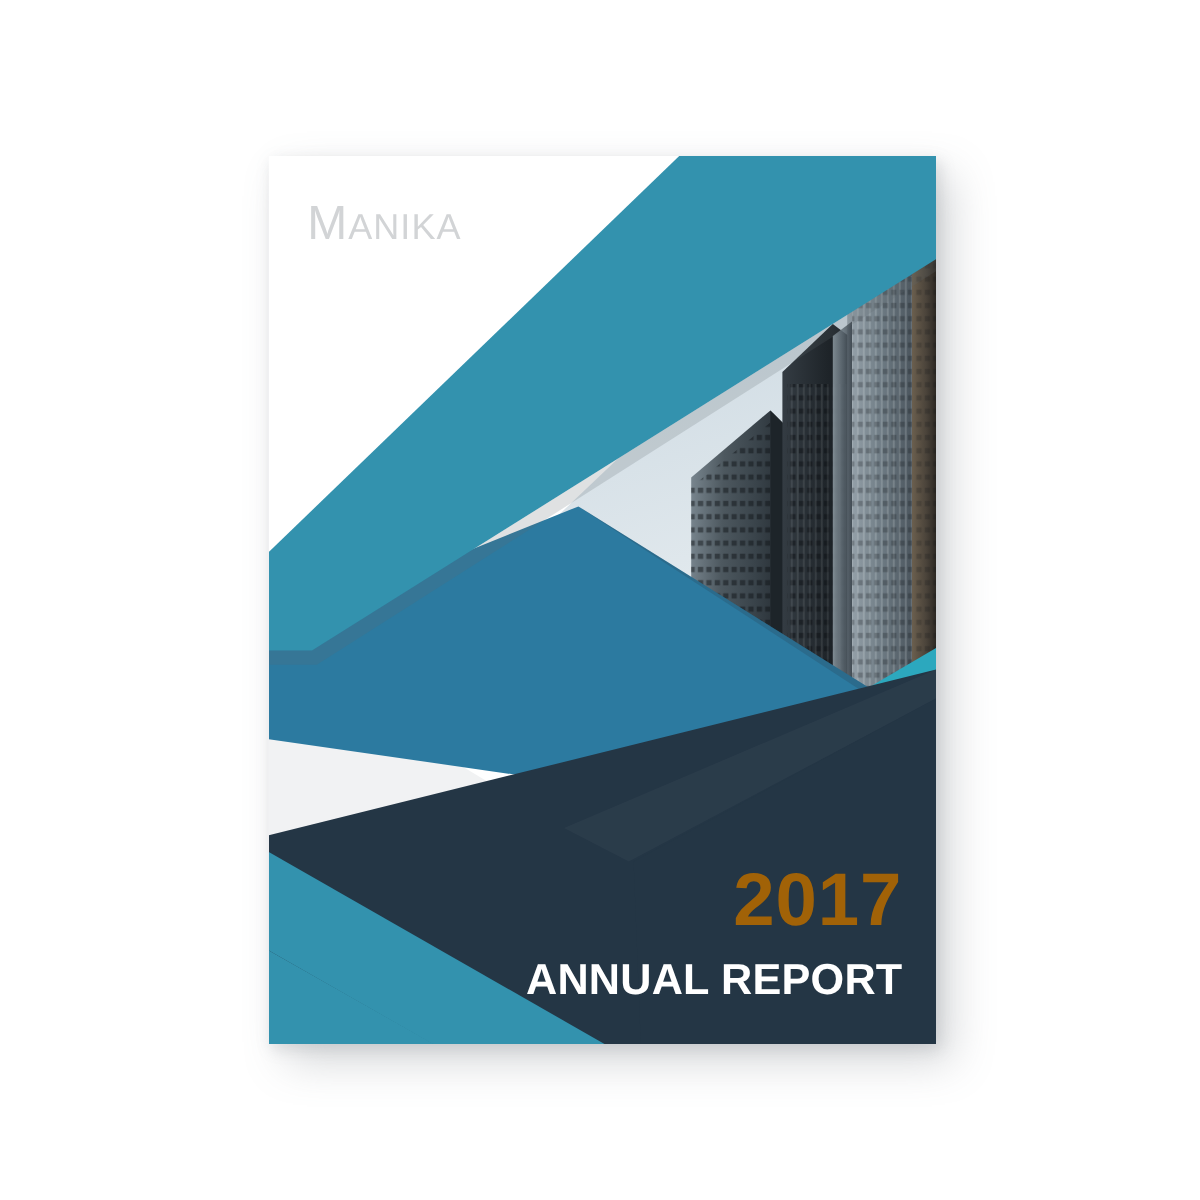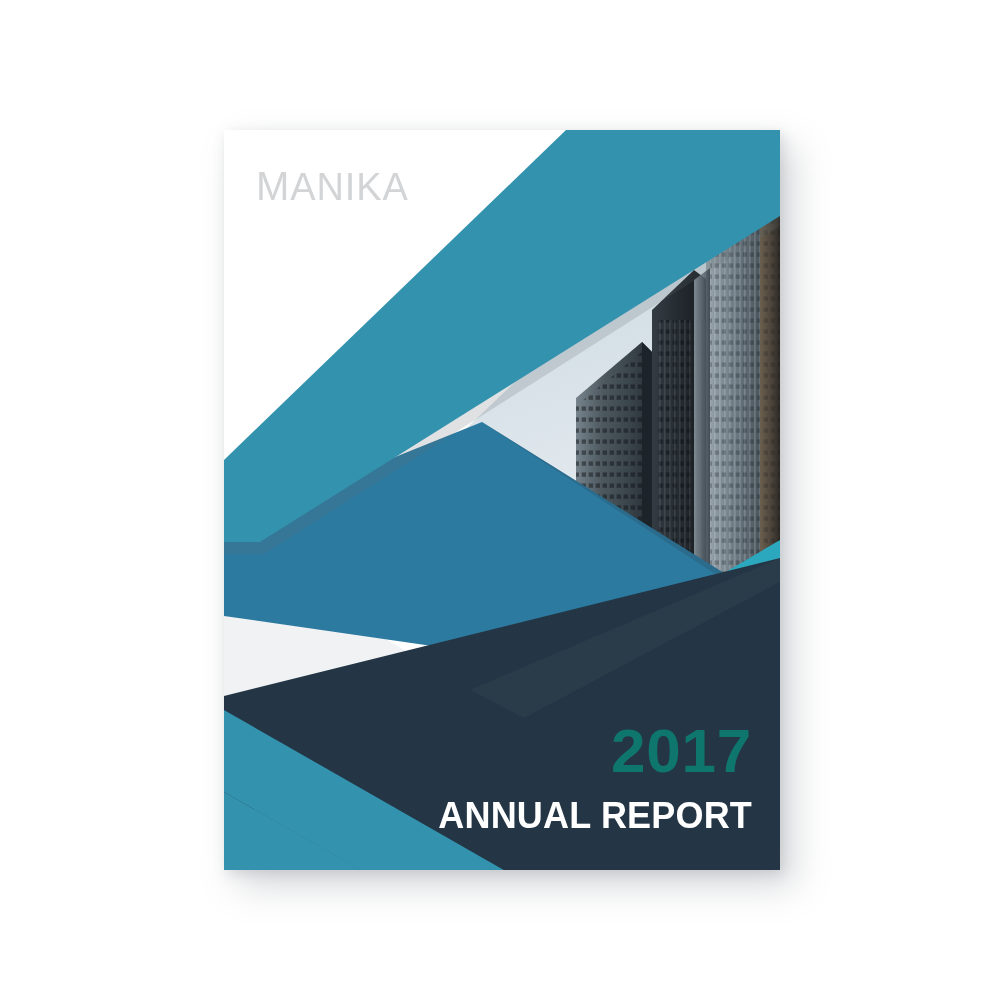--- a/index.html
+++ b/index.html
@@ -50,34 +50,34 @@
     top: 36px;
     color: #d2d4d6;
     letter-spacing: 0.055em;
     line-height: 1;
     white-space: nowrap;
     font-weight: 400;
     font-family: "Liberation Sans", sans-serif;
     user-select: none;
   }
   .logo .cap   { font-size: 40px; }
-  .logo .rest  { font-size: 38px; }
+  .logo .rest  { font-size: 30px; }
 
   .title-block {
     position: absolute;
     right: 28px;
     bottom: 36px;
     text-align: right;
     line-height: 1;
   }
   .year {
     display: block;
     font-size: 62px;
     font-weight: bold;
-    color: #0f766e;
+    color: #a16207;
     letter-spacing: 0.012em;
     margin-bottom: 16px;
     font-family: "Liberation Sans", sans-serif;
   }
   .report-title {
     display: block;
     font-size: 36px;
     font-weight: bold;
     color: #ffffff;
     letter-spacing: 0.005em;

